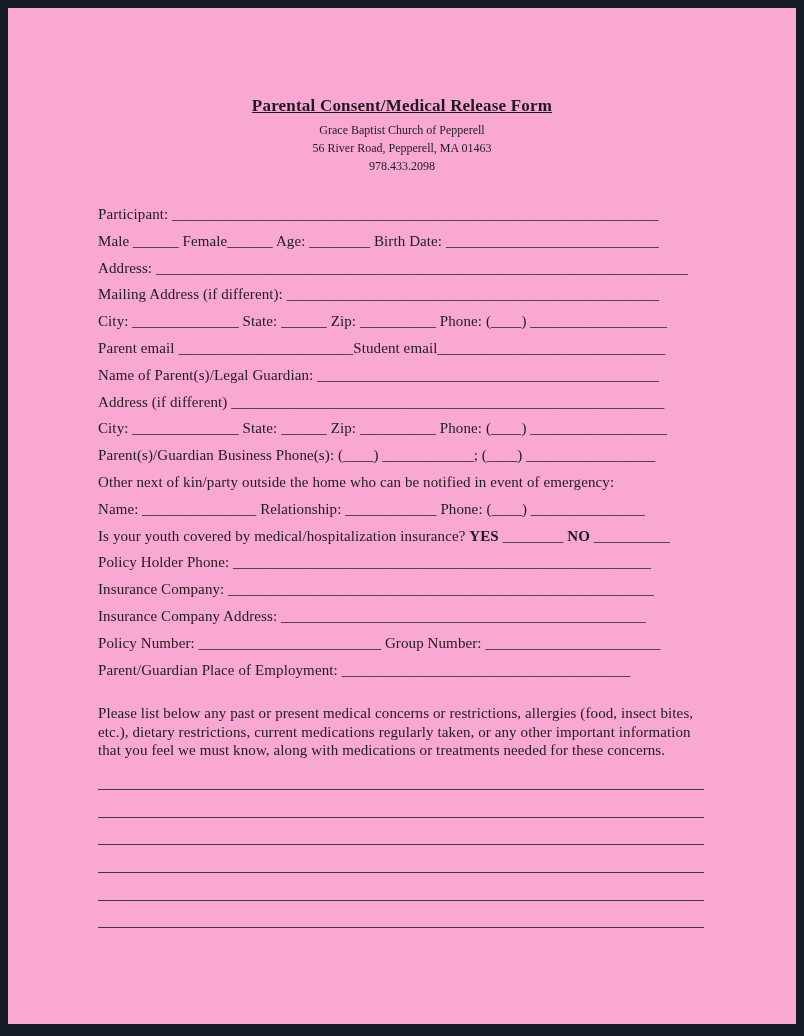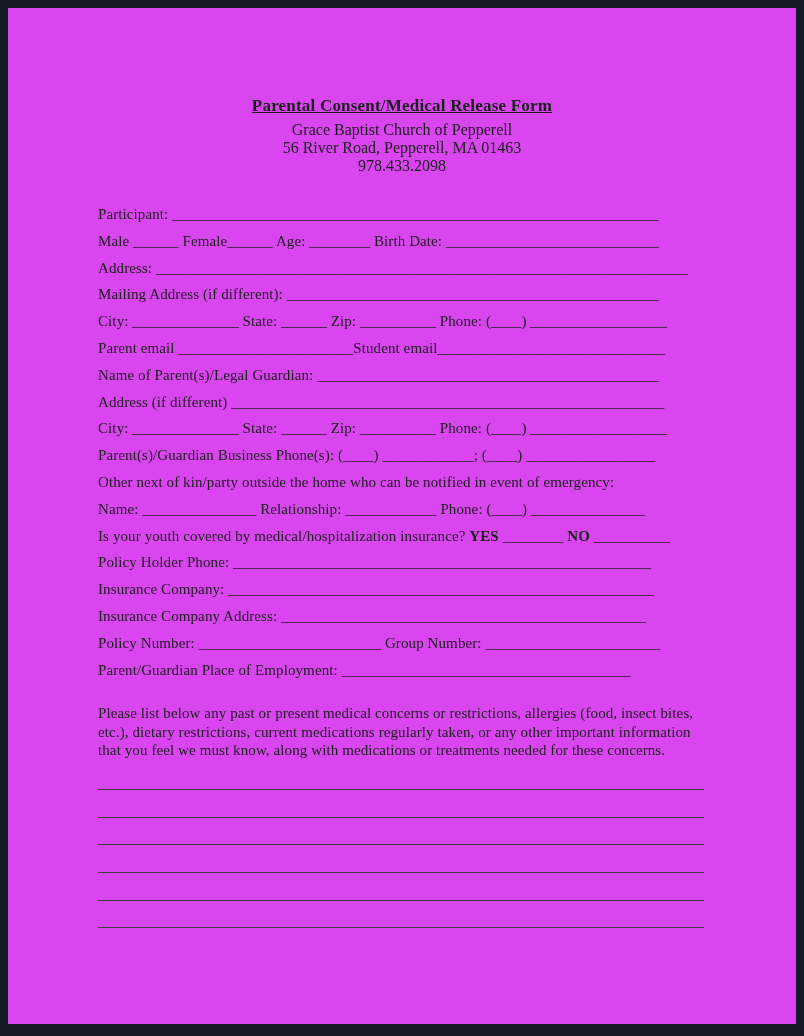--- a/index.html
+++ b/index.html
@@ -9,39 +9,39 @@
   }
   body {
     width: 804px;
     height: 1036px;
     font-family: "Liberation Serif", serif;
   }
   .page {
     box-sizing: border-box;
     width: 804px;
     height: 1036px;
-    background: #d946ef;
+    background: #f9a8d4;
     border: 8px solid #141a26;
     border-bottom-width: 12px;
     color: #1c1c1c;
     overflow: hidden;
   }
   .header {
     text-align: center;
     margin-top: 88px;
   }
   .header h1 {
     font-size: 17px;
     font-weight: bold;
     text-decoration: underline;
     margin: 0 0 5px 0;
     letter-spacing: 0.2px;
   }
   .header .sub {
-    font-size: 16px;
+    font-size: 12px;
     line-height: 18px;
   }
   .form-col {
     margin: 26px 0 0 90px;
     width: 606px;
     font-size: 15px;
   }
   .line {
     line-height: 26.8px;
     white-space: nowrap;

